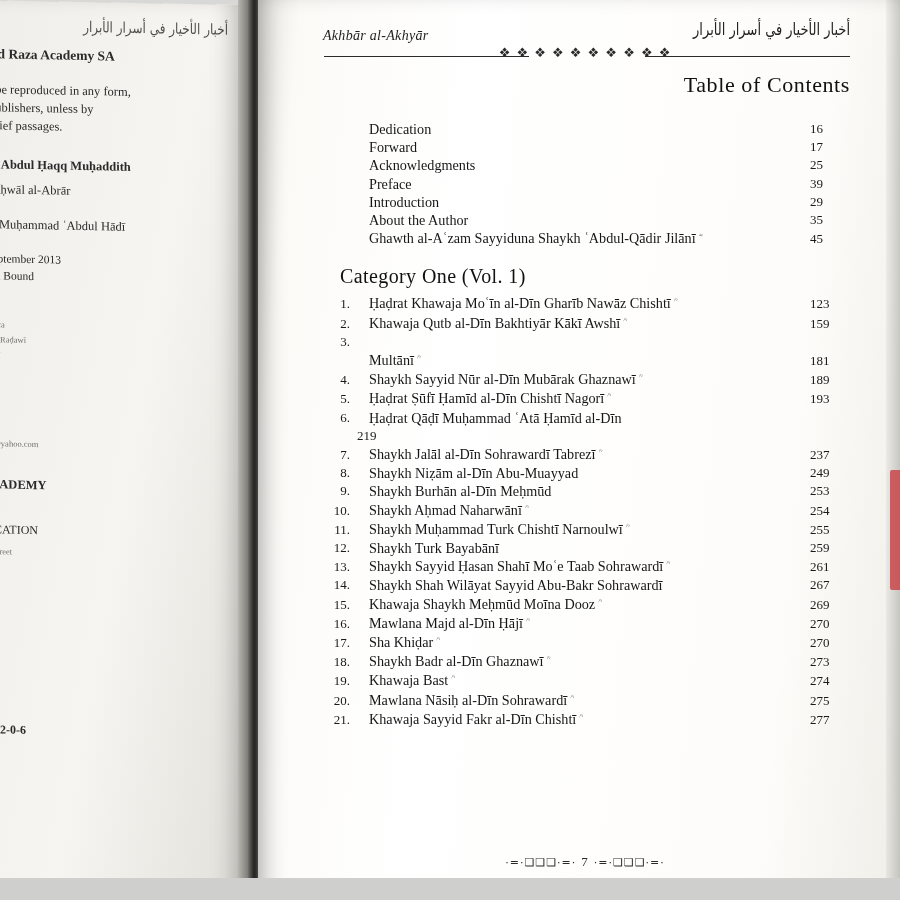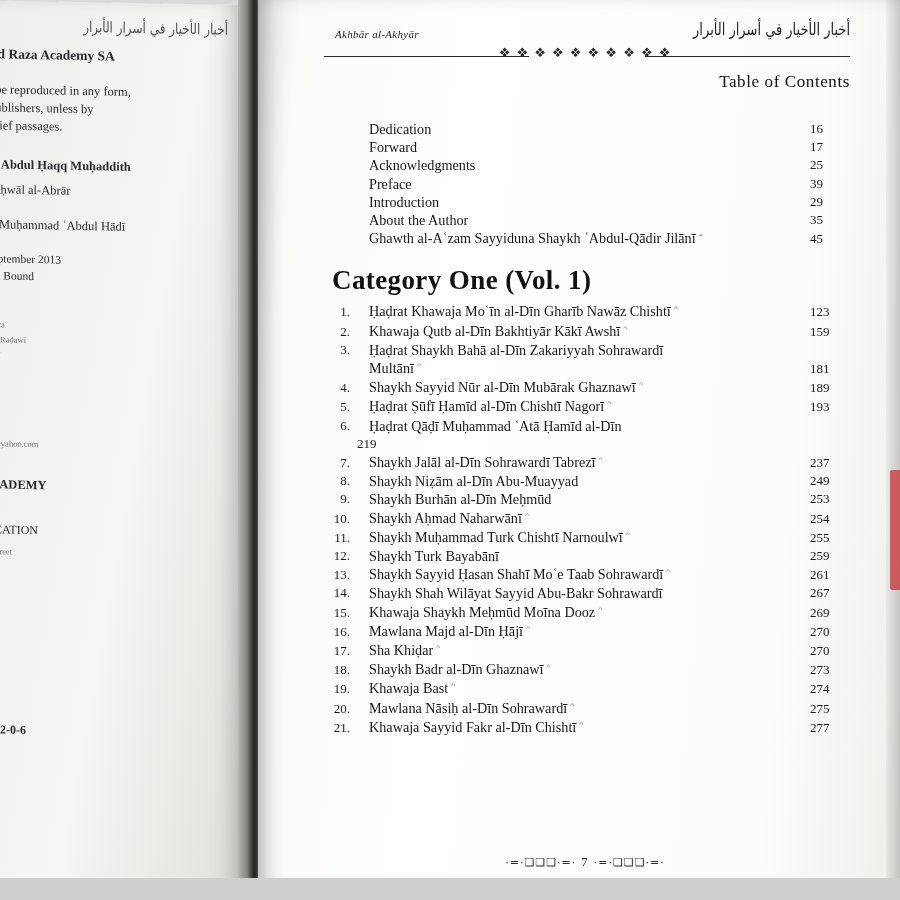--- a/index.html
+++ b/index.html
@@ -95,23 +95,23 @@
     left: 62px;
     top: 0;
     width: 530px;
     height: 900px;
   }
 
   
   .running-head {
     position: absolute;
     top: 28px;
-    left: 15px;
+    left: 3px;
     font-style: italic;
-    font-size: 11px;
+    font-size: 14px;
     letter-spacing: 0.3px;
     color: #1f1f1f;
   }
   .head-arabic {
     position: absolute;
     top: 22px;
     right: 0;
     font-family: "DejaVu Sans", sans-serif;
     font-size: 13px;
     color: #222;
@@ -143,21 +143,21 @@
     font-size: 13px;
     letter-spacing: 1px;
     color: #2a2a2a;
     white-space: nowrap;
   }
 
   .toc-title {
     position: absolute;
     top: 72px;
     right: 0;
-    font-size: 17px;
+    font-size: 22px;
     letter-spacing: 0.6px;
     color: #111;
     font-family: "Liberation Serif", serif;
   }
 
   .toc-block {
     position: absolute;
     top: 120px;
     left: 4px;
     width: 530px;
@@ -197,26 +197,25 @@
   }
   .front-row .label { padding-left: 12px; }
   .glyph {
     font-family: "DejaVu Sans", sans-serif;
     font-size: 10.5px;
     color: #3a3a3a;
     padding-left: 3px;
   }
 
   .category-title {
-    font-size: 27px;
+    font-size: 20px;
     letter-spacing: 0.4px;
     color: #111;
-    margin: 17px 0 6px 8px;
+    margin: 17px 0 6px 16px;
     padding-left: 0;
-    font-weight: bold;
   }
 
   .folio {
     position: absolute;
     bottom: 30px;
     left: 50%;
     transform: translateX(-50%);
     font-family: "DejaVu Sans", sans-serif;
     font-size: 11px;
     color: #2a2a2a;
@@ -357,21 +356,20 @@
           <span class="page">123</span>
         </div>
         <div class="toc-row">
           <span class="num">2.</span>
           <span class="label"><span>Khawaja Qutb al-Dīn Bakhtiyār Kākī Awshī</span><span class="glyph">ؒ</span></span>
           <span class="page">159</span>
         </div>
 
         <div class="toc-row">
           <span class="num">3.</span>
-          <span class="label">Ḥaḍrat Shaykh Bahā al-Dīn Zakariyyah Sohrawardī</span>
           <span class="page"></span>
         </div>
         <div class="toc-row">
           <span class="num"></span>
           <span class="label cont"><span>Multānī</span><span class="glyph">ؒ</span></span>
           <span class="page">181</span>
         </div>
 
         <div class="toc-row">
           <span class="num">4.</span>

